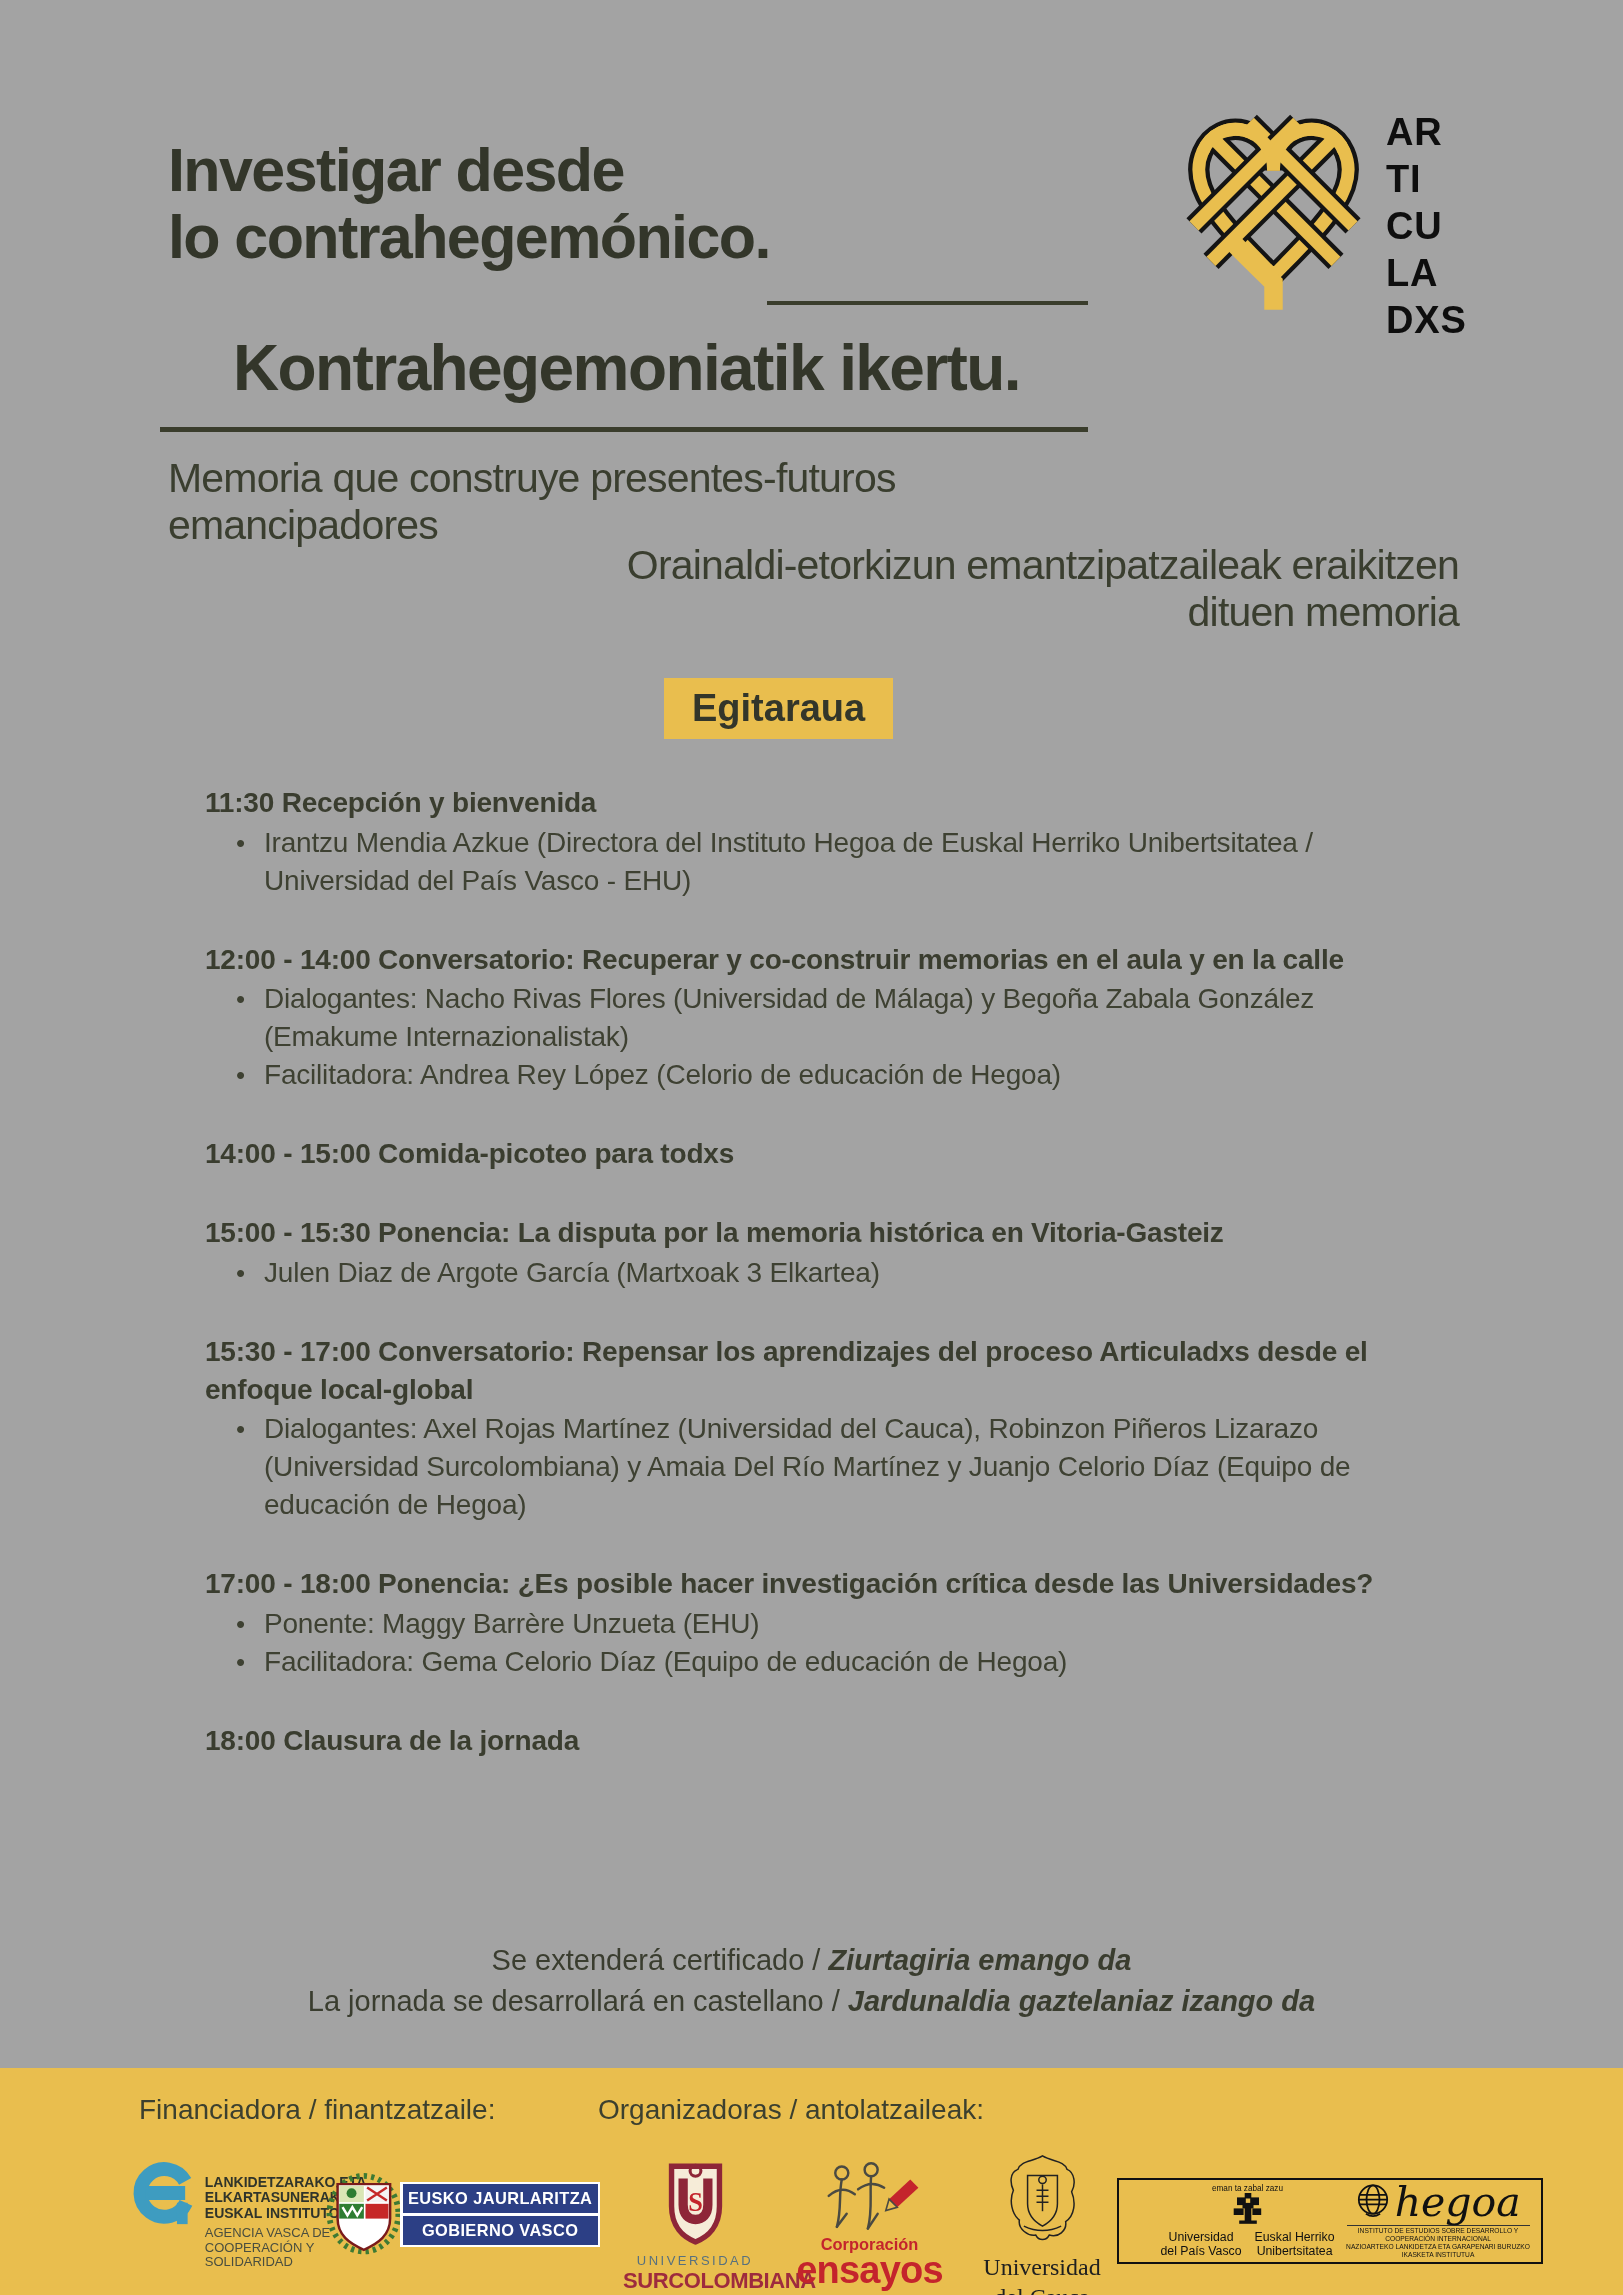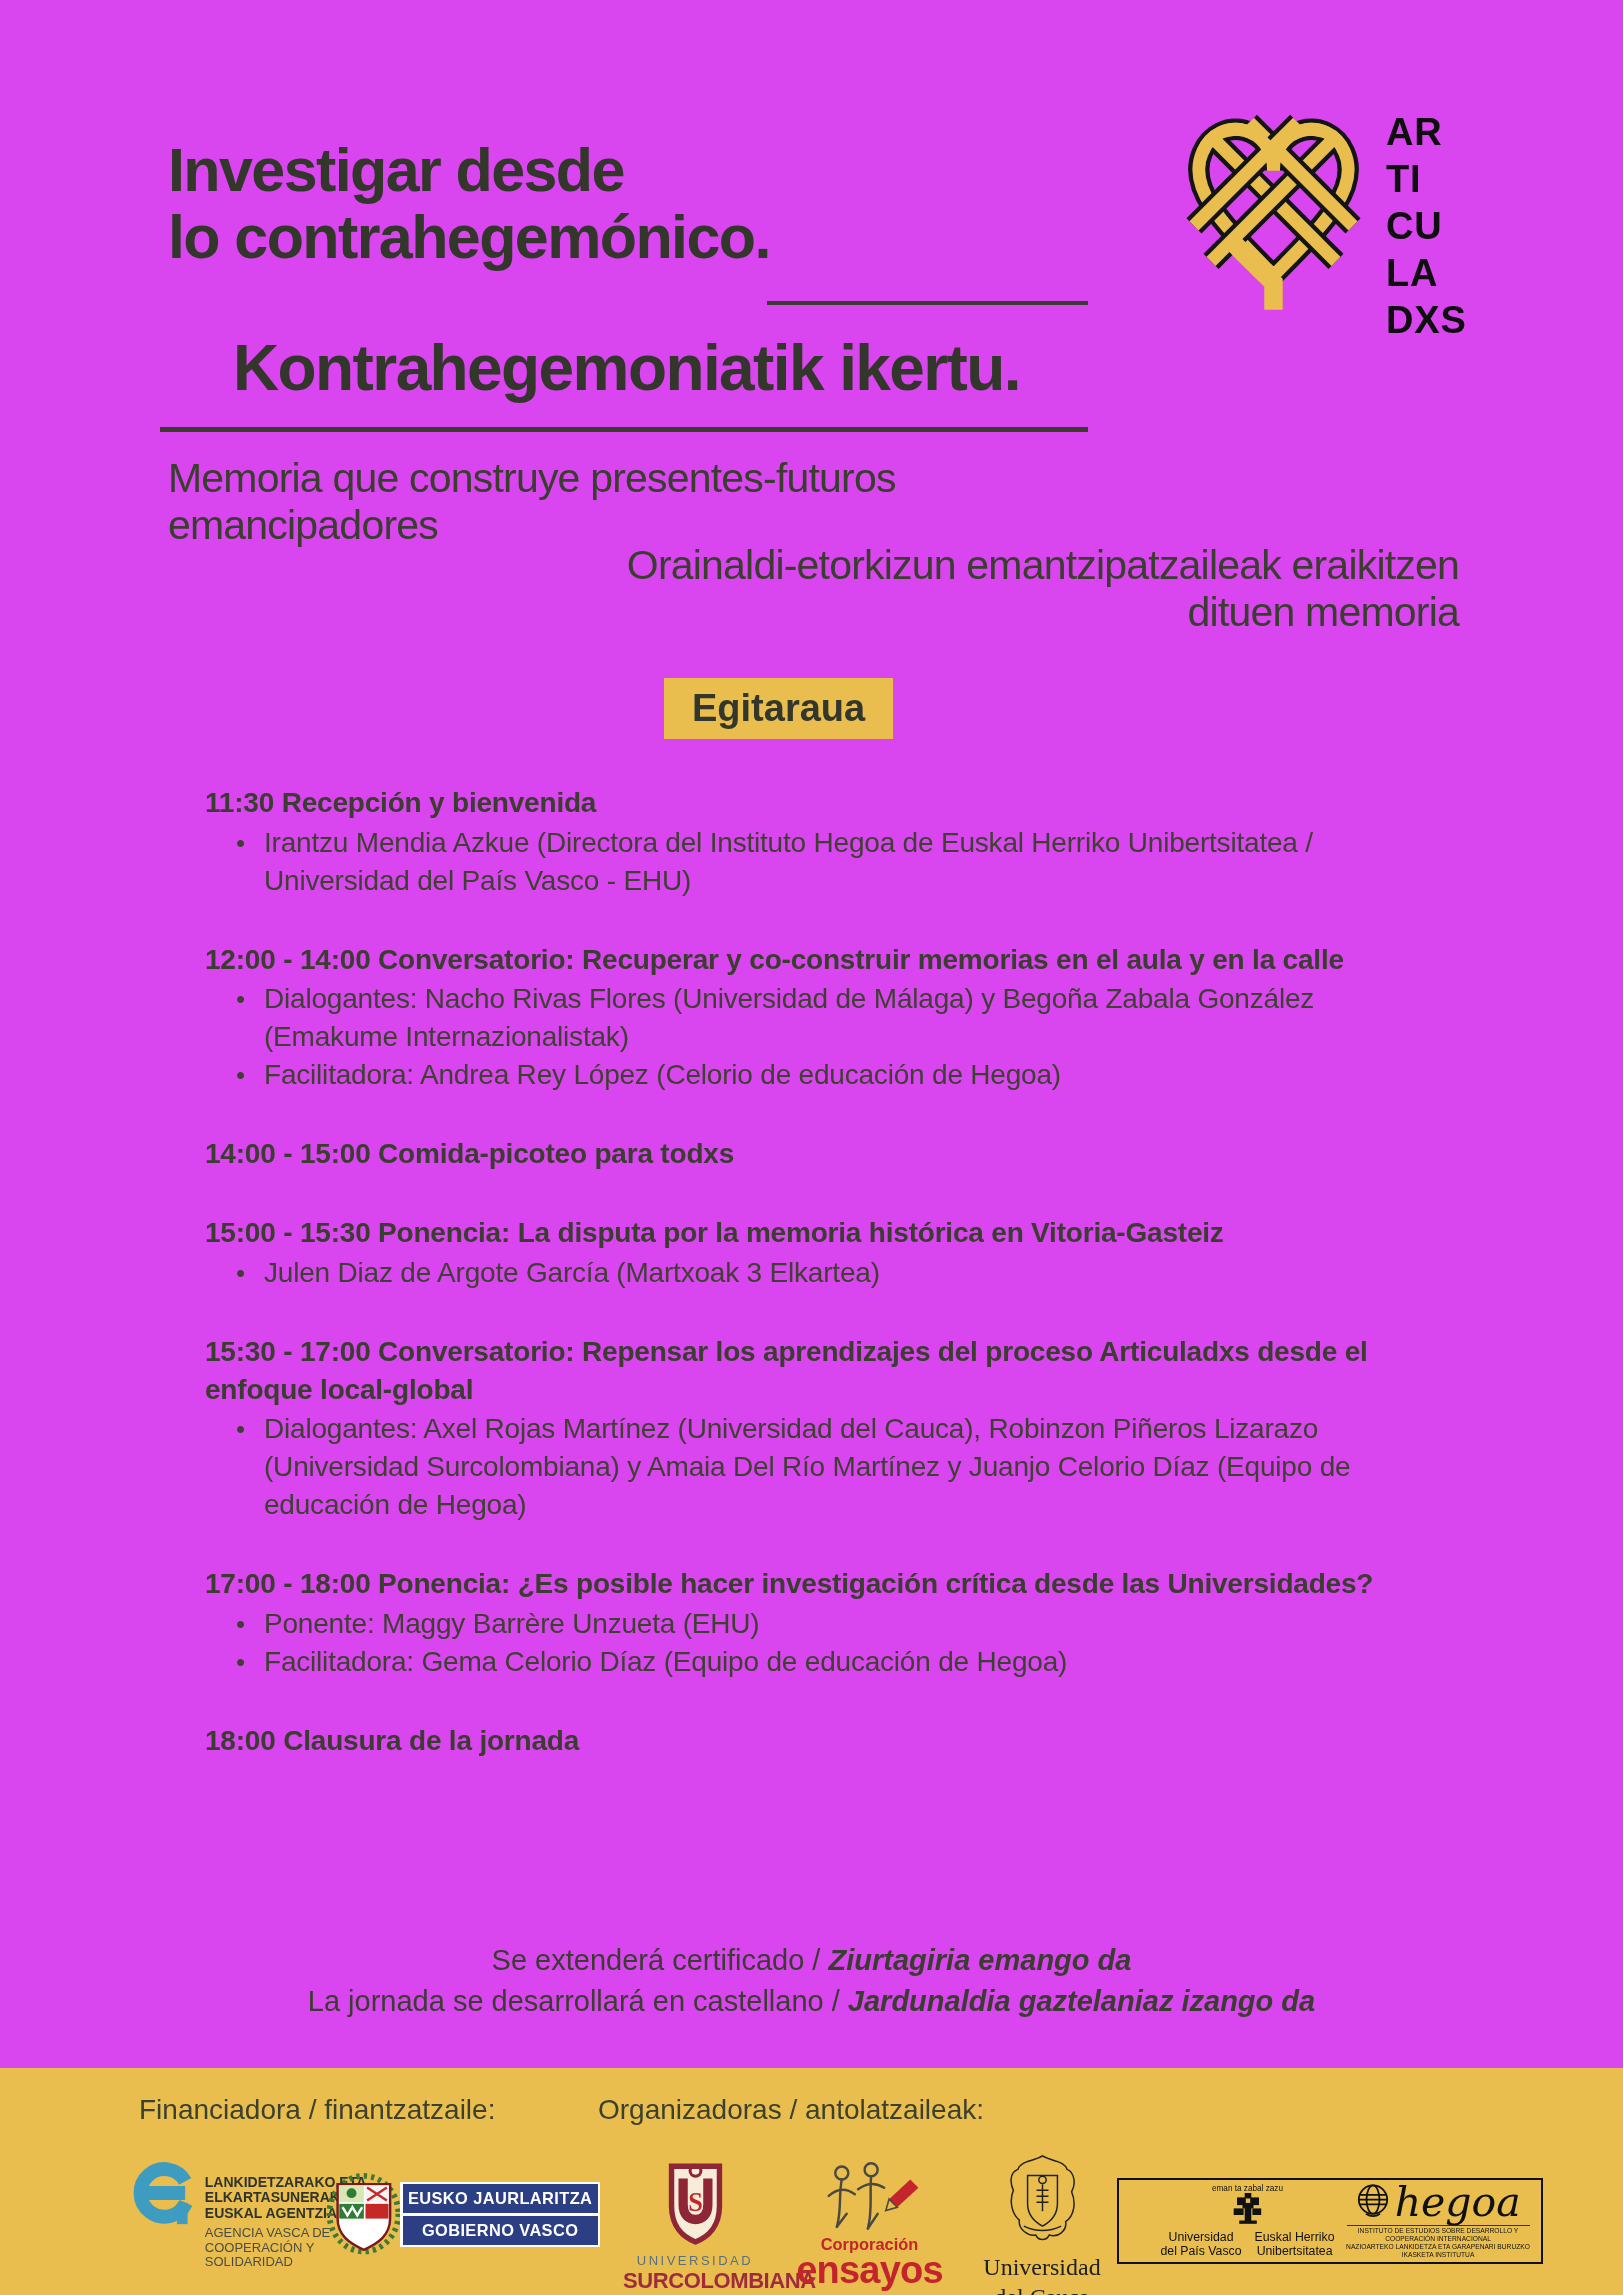--- a/index.html
+++ b/index.html
@@ -1,17 +1,17 @@
 <!DOCTYPE html>
 <html lang="es" style="font-size:13px"><head>
 <meta charset="utf-8">
 <style>
   html,body{margin:0;padding:0;}
   body{background:#cfd2d8;font-family:"Liberation Sans",sans-serif;}
-  .page{position:relative;width:1623px;height:2295px;background:#d946ef;overflow:hidden;margin:0 auto;color:#383C2D;}
+  .page{position:relative;width:1623px;height:2295px;background:#a3a3a3;overflow:hidden;margin:0 auto;color:#383C2D;}
 
   
   .title-es{position:absolute;left:168px;top:137px;font-size:61px;line-height:67px;font-weight:700;letter-spacing:-1.6px;color:#33362A;}
   .rule-short{position:absolute;left:767px;top:301px;width:321px;height:4.1px;background:#3A3D2C;}
   .title-eu{position:absolute;left:233px;top:334px;font-size:64px;line-height:69px;font-weight:700;letter-spacing:-1.6px;color:#33362A;}
   .rule-long{position:absolute;left:160px;top:427px;width:928px;height:4.9px;background:#3A3D2C;}
   .subtitle-es{position:absolute;left:168px;top:455px;font-size:41px;line-height:47px;letter-spacing:-0.8px;color:#3A3E2F;}
   .subtitle-eu{position:absolute;right:164px;top:542px;font-size:41px;line-height:47px;letter-spacing:-0.8px;color:#3A3E2F;text-align:right;}
 
   .brand{position:absolute;left:1167px;top:97px;width:344px;height:270px;}
@@ -185,21 +185,21 @@
       <svg width="64" height="79" viewBox="0 0 78 96">
         <g fill="none" stroke="#3E9CC0" stroke-width="17">
           <path d="M66 26 A29 29 0 1 0 67 52"></path>
           <path d="M18 40 H66"></path>
         </g>
         <rect x="56" y="52" width="13" height="26" fill="#3E9CC0"></rect>
       </svg>
       <div class="elank-text">
         <div class="b">LANKIDETZARAKO ETA</div>
         <div class="b">ELKARTASUNERAKO</div>
-        <div class="b">EUSKAL AGENTZIA</div>
+        <div class="b">EUSKAL INSTITUTO</div>
         <div class="gap"></div>
         <div class="l">AGENCIA VASCA DE</div>
         <div class="l">COOPERACIÓN Y</div>
         <div class="l">SOLIDARIDAD</div>
       </div>
     </div>
 
     <div class="gv">
       <svg width="79" height="87" viewBox="0 0 96 106">
         <ellipse cx="46" cy="52" rx="42" ry="46" fill="none" stroke="#3E7A33" stroke-width="7" stroke-dasharray="4 5"></ellipse>

